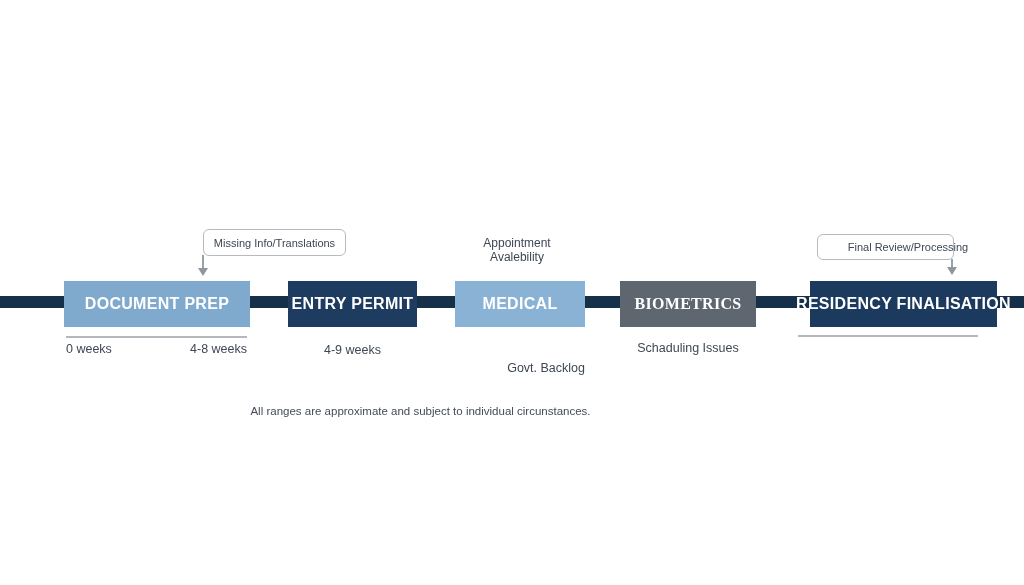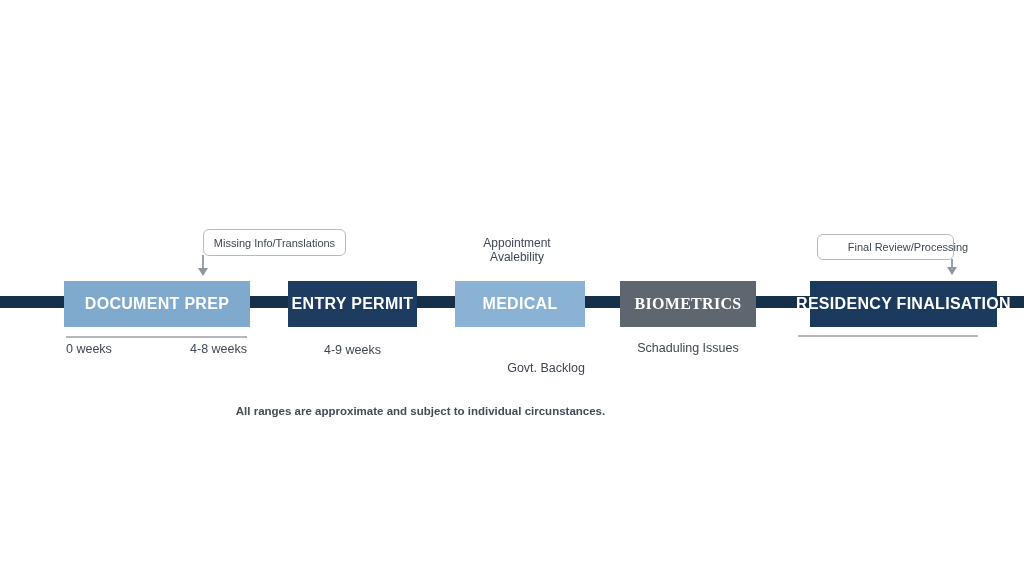--- a/index.html
+++ b/index.html
@@ -76,21 +76,21 @@
   }
   .docprep-row { left: 66px; top: 342px; width: 181px; display: flex; justify-content: space-between; }
   .entrypermit-note { left: 288px; top: 343px; width: 129px; text-align: center; }
   .medical-note     { left: 455px; top: 334px; width: 130px; text-align: right; margin-top: 27px; }
   .biometrics-note  { left: 620px; top: 341px; width: 136px; text-align: center; }
   .residency-note   { left: 798px; top: 341px; width: 180px; text-align: right; }
 
   
   .footnote {
     position: absolute; left: 0; top: 405px; width: 841px;
-    text-align: center; font-size: 11.5px; color: #444b57; z-index: 2; font-weight: bold;
+    text-align: center; font-size: 11.5px; color: #444b57; z-index: 2;
   }
 </style>
 </head>
 <body>
 
 <div class="canvas">
 
   <div class="spine" style="background: rgb(23, 48, 74);"></div>
 
   <div class="stage stage-0" style="background: rgb(127, 169, 205); color: rgb(255, 255, 255);">

